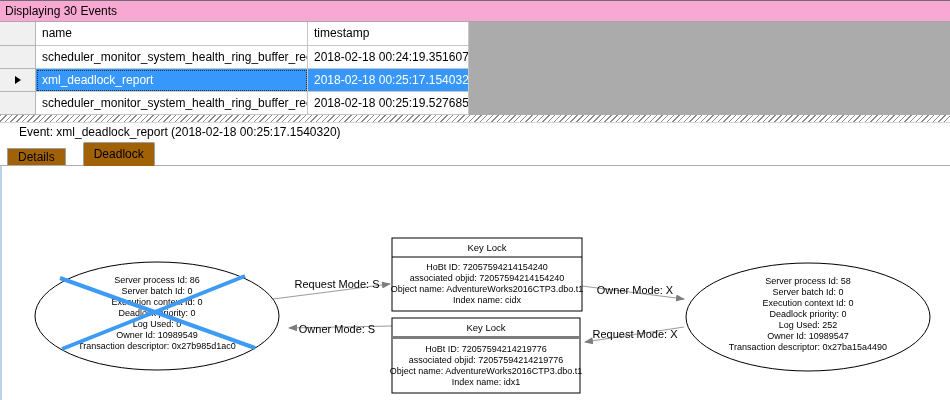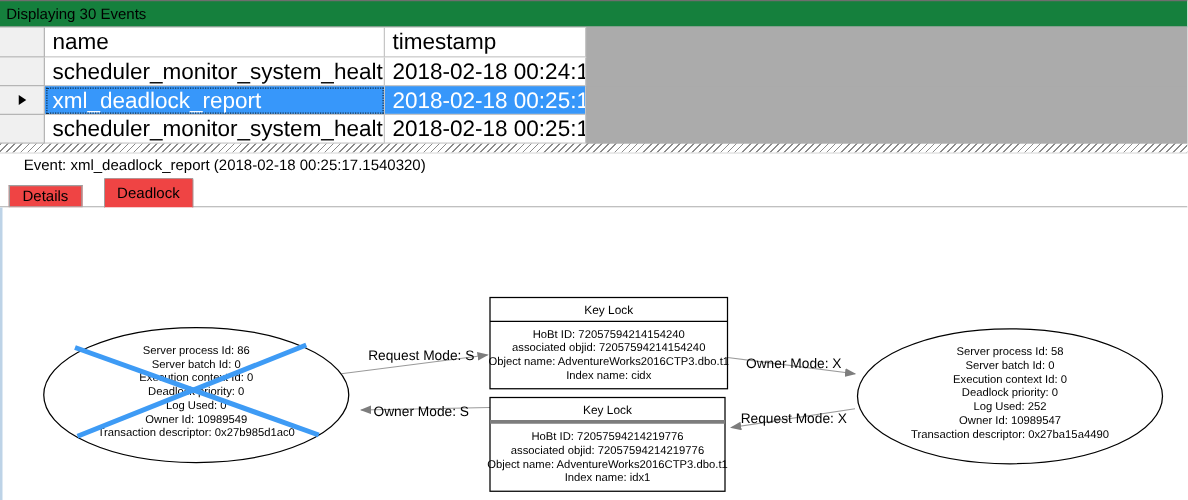--- a/index.html
+++ b/index.html
@@ -8,31 +8,31 @@
     position: relative;
     font-family: "Liberation Sans", "DejaVu Sans", sans-serif;
     background: #ffffff;
     overflow: hidden;
     color: #000;
   }
 
   
   .info-bar {
     position: absolute; left: 0; top: 0; width: 950px; height: 22px;
-    background: #15803d;
+    background: #f9a8d4;
     border-top: 1px solid #6e6e6e;
     border-bottom: 1px solid #a9a9a9;
     font-size: 12px; line-height: 20px; padding-left: 5px;
   }
 
   
   .grid {
     position: absolute; left: 0; top: 22px; width: 950px; height: 93px;
     background: #ababab;
-    font-size: 18px;
+    font-size: 12px;
   }
   .grid-row { display: flex; height: 23px; }
   .grid-row.header { height: 24px; }
   .cell {
     background: #fff;
     border-right: 1px solid #c6c6c6;
     border-bottom: 1px solid #c6c6c6;
     padding: 0 6px; line-height: 22px;
     white-space: nowrap; overflow: hidden;
   }
@@ -76,21 +76,21 @@
   .tabstrip {
     position: absolute; left: 0; top: 141px; width: 950px; height: 25px;
     display: flex; align-items: flex-end; padding-left: 7px;
     background: #ffffff;
   }
   .tabstrip::after {
     content: ""; position: absolute; left: 0; bottom: 0; width: 950px;
     height: 1px; background: #acacac;
   }
   .tab {
-    position: relative; font-size: 12px; background: #ef4444;
+    position: relative; font-size: 12px; background: #a16207;
     border: 1px solid #9f9f9f; border-bottom: none;
     padding: 0 10px; white-space: nowrap;
   }
   .tab.inactive { height: 18px; line-height: 17px; z-index: 0; }
   .tab.active {
     height: 24px; line-height: 22px; z-index: 2;
     border-radius: 2px 2px 0 0;
     margin-left: 17px;
   }
   .tab.active::after {

